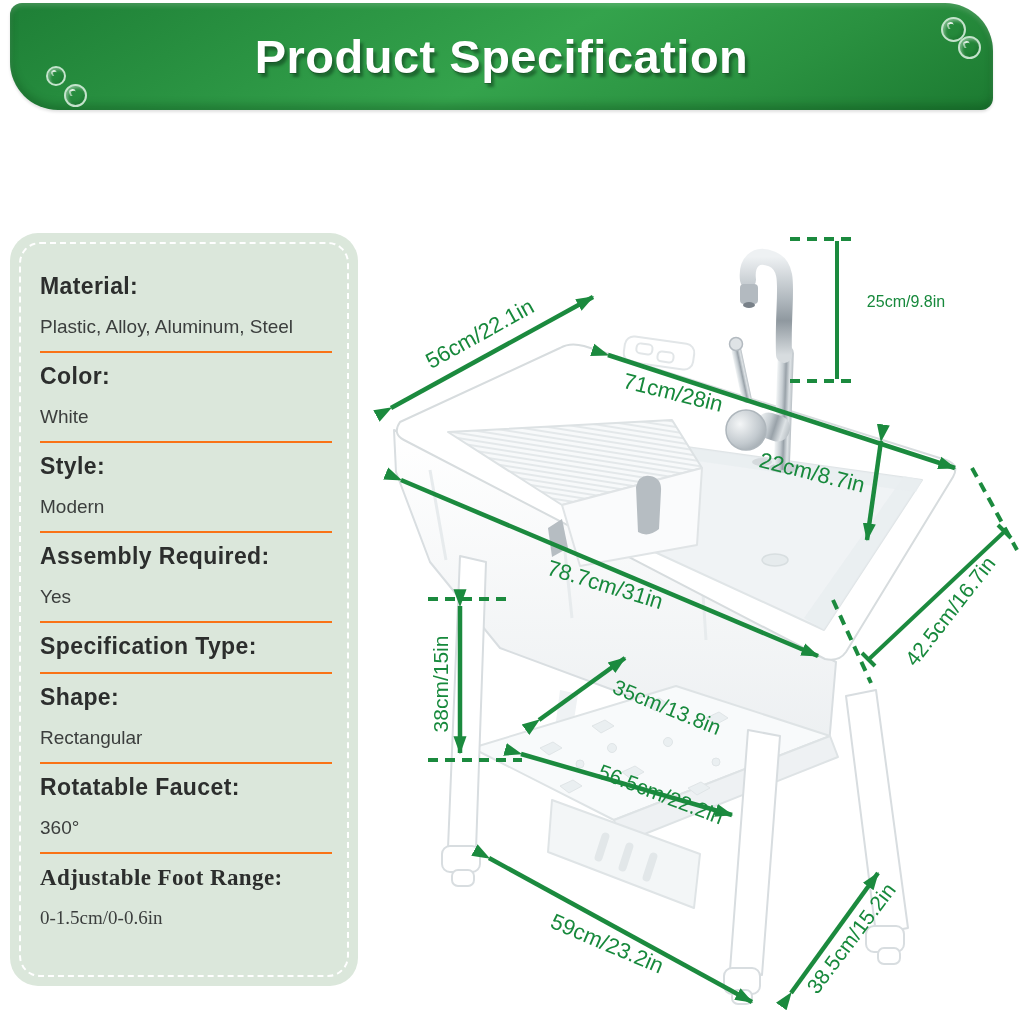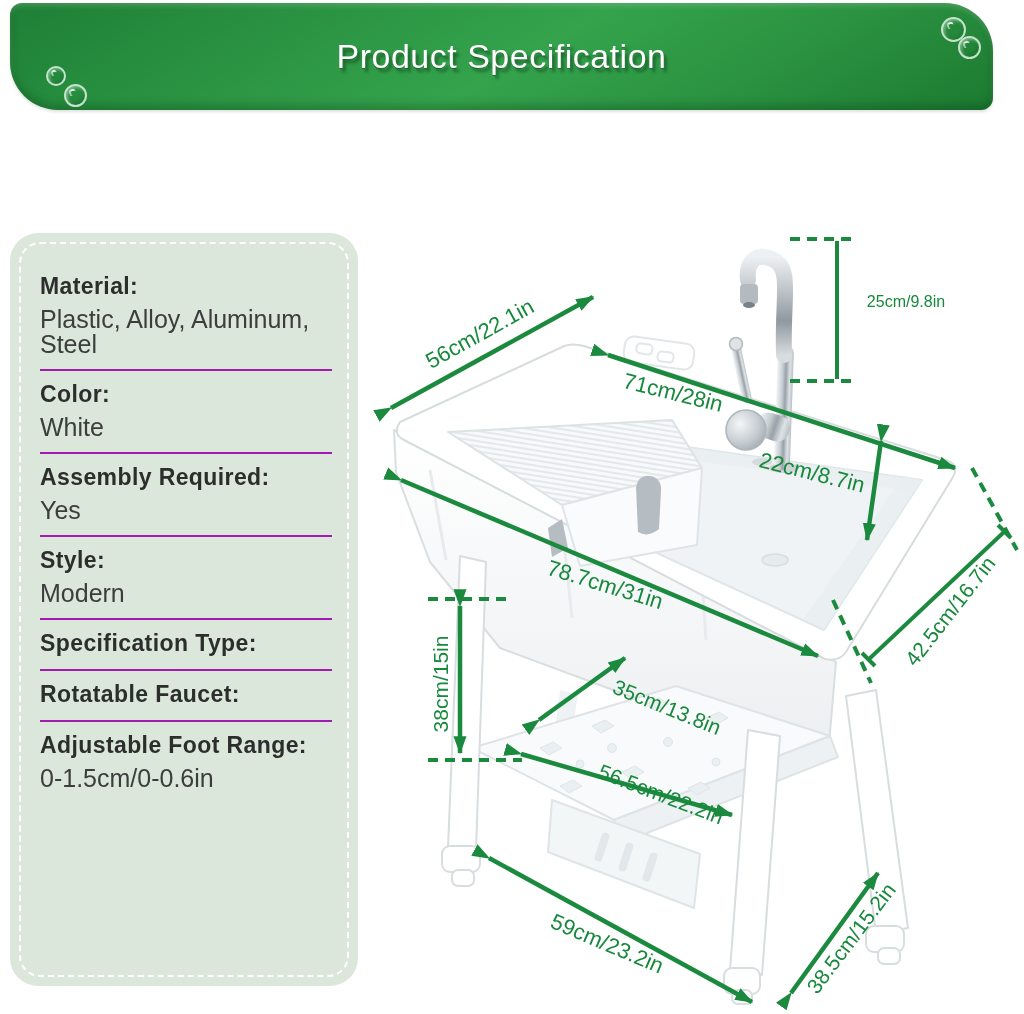--- a/index.html
+++ b/index.html
@@ -5,41 +5,41 @@
   html,body{margin:0;padding:0;background:#fff;}
   .page{position:relative;width:1024px;height:1014px;background:#fff;overflow:hidden;
         font-family:"Liberation Sans",sans-serif;}
 
   
   .banner{position:absolute;left:10px;top:3px;width:983px;height:107px;
     border-radius:12px 48px 12px 48px;
     background:linear-gradient(150deg,#1e7f36 0%,#2a9342 28%,#34a34c 52%,#2a9140 76%,#1c7a31 100%);
     box-shadow:inset 0 -5px 8px rgba(0,45,12,.28), inset 0 3px 5px rgba(255,255,255,.18), 0 2px 3px rgba(0,0,0,.12);
     display:flex;align-items:center;justify-content:center;}
-  .banner-title{color:#fff;font-size:34px;font-weight:normal;letter-spacing:.5px;
+  .banner-title{color:#fff;font-size:47px;font-weight:bold;letter-spacing:.5px;
     text-shadow:3px 4px 3px rgba(15,60,28,.55),0 1px 0 rgba(0,0,0,.25);}
   .bubble{position:absolute;border-radius:50%;border:2px solid rgba(236,250,240,.8);
     box-shadow:inset 2px 2px 3px rgba(255,255,255,.35), inset -2px -2px 3px rgba(0,60,20,.15);}
   .bubble::after{content:"";position:absolute;left:18%;top:14%;width:26%;height:26%;
     border-radius:50%;border-top:2px solid rgba(255,255,255,.85);border-left:2px solid rgba(255,255,255,.55);
     border-bottom:none;border-right:none;transform:rotate(-10deg);}
   .b1{left:36px;top:63px;width:16px;height:16px;}
   .b2{left:54px;top:81px;width:19px;height:19px;}
   .b3{left:931px;top:14px;width:21px;height:21px;}
   .b4{left:948px;top:33px;width:19px;height:19px;}
 
   
   .spec-panel{position:absolute;left:10px;top:233px;width:348px;height:753px;
     background:#dbe7db;border-radius:28px;box-sizing:border-box;padding:30px 26px 18px 30px;}
   .spec-panel::before{content:"";position:absolute;inset:9px;border:2px dashed #ffffff;
     border-radius:21px;pointer-events:none;}
-  .spec-row{padding:10px 0 12px 0;border-bottom:2px solid #a21caf;}
-  .spec-row:last-child{border-bottom:none;}
+  .spec-row{padding:10px 0 12px 0;border-bottom:2px solid #f97316;}
+  .spec-row:last-child{border-bottom:none;font-family:Liberation Serif, serif;}
   .spec-label{font-size:23px;font-weight:bold;color:#2c2e2d;letter-spacing:.4px;line-height:27px;}
-  .spec-value{font-size:25px;color:#3b3e3d;line-height:25px;margin-top:7px;}
+  .spec-value{font-size:19px;color:#3b3e3d;line-height:25px;margin-top:14px;}
 
   
   .dim{position:absolute;color:#17893c;font-size:22px;white-space:nowrap;
     transform-origin:center;line-height:1;}
   .dim-56   {left:480px;top:334px;transform:translate(-50%,-50%) rotate(-29deg);}
   .dim-25   {left:906px;top:302px;transform:translate(-50%,-50%);font-size:16px;}
   .dim-71   {left:673px;top:393px;transform:translate(-50%,-50%) rotate(14deg);}
   .dim-22   {left:812px;top:473px;transform:translate(-50%,-50%) rotate(14deg);}
   .dim-787  {left:605px;top:585px;transform:translate(-50%,-50%) rotate(17deg);}
   .dim-425  {left:950px;top:611px;transform:translate(-50%,-50%) rotate(-52deg);font-size:21px;}
@@ -70,32 +70,37 @@
   <div class="spec-panel">
     <div class="spec-row">
       <div class="spec-label">Material:</div>
       <div class="spec-value">Plastic, Alloy, Aluminum, Steel</div>
     </div>
     <div class="spec-row">
       <div class="spec-label">Color:</div>
       <div class="spec-value">White</div>
     </div>
     <div class="spec-row">
+      <div class="spec-label">Style:</div>
+      <div class="spec-value">Modern</div>
+    </div>
+    <div class="spec-row">
       <div class="spec-label">Assembly Required:</div>
       <div class="spec-value">Yes</div>
     </div>
     <div class="spec-row">
-      <div class="spec-label">Style:</div>
-      <div class="spec-value">Modern</div>
-    </div>
-    <div class="spec-row">
       <div class="spec-label">Specification Type:</div>
     </div>
     <div class="spec-row">
+      <div class="spec-label">Shape:</div>
+      <div class="spec-value">Rectangular</div>
+    </div>
+    <div class="spec-row">
       <div class="spec-label">Rotatable Faucet:</div>
+      <div class="spec-value">360°</div>
     </div>
     <div class="spec-row">
       <div class="spec-label">Adjustable Foot Range:</div>
       <div class="spec-value">0-1.5cm/0-0.6in</div>
     </div>
   </div>
 
   <svg class="scene" width="1024" height="1014" viewBox="0 0 1024 1014">
     <defs>
       <linearGradient id="chrome" x1="0" y1="0" x2="1" y2="0">

